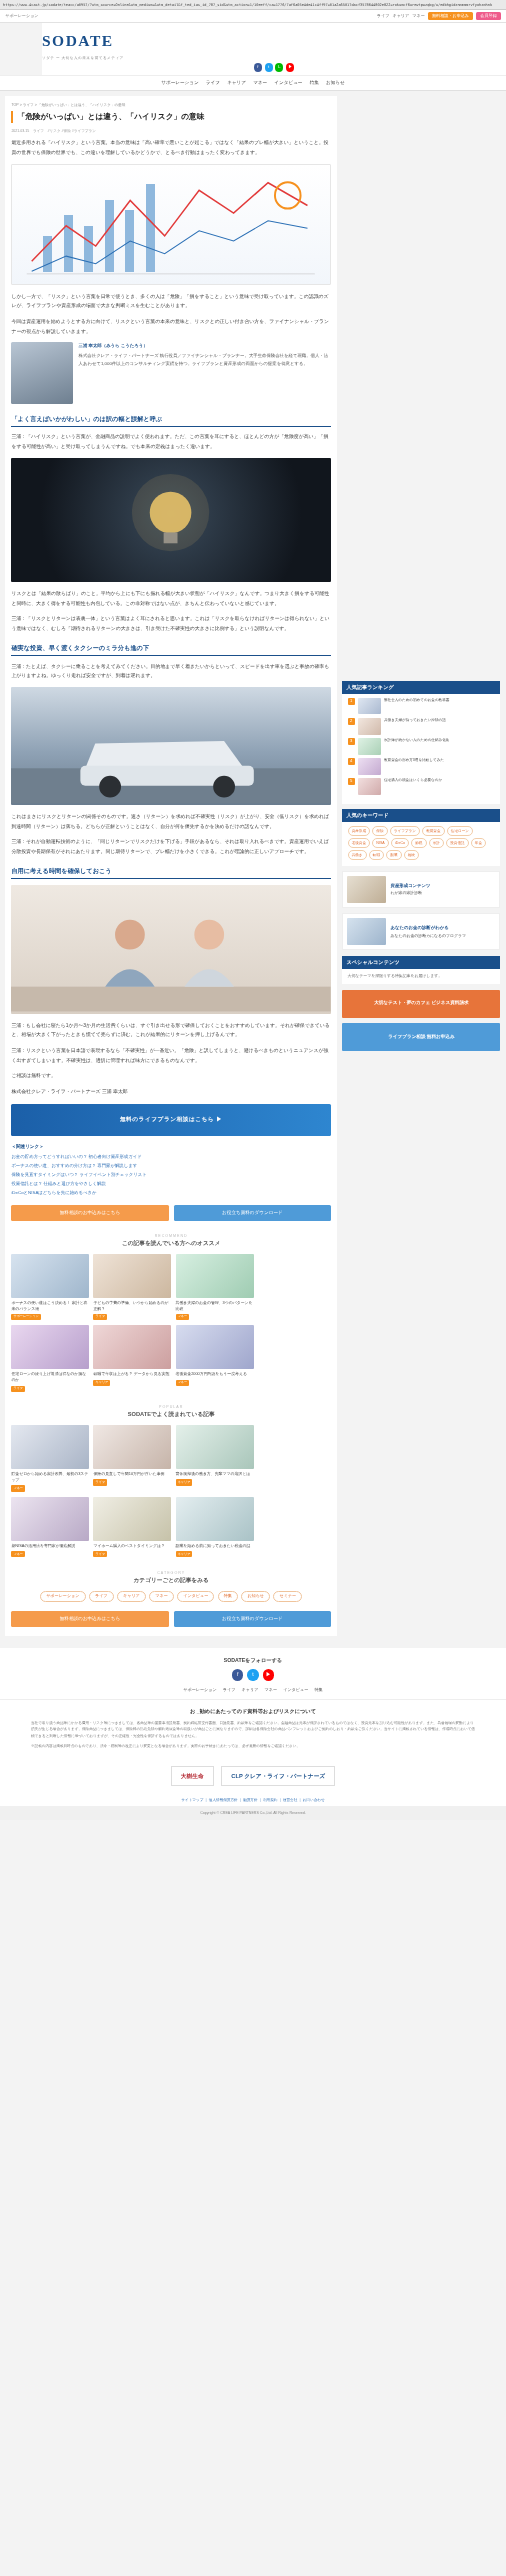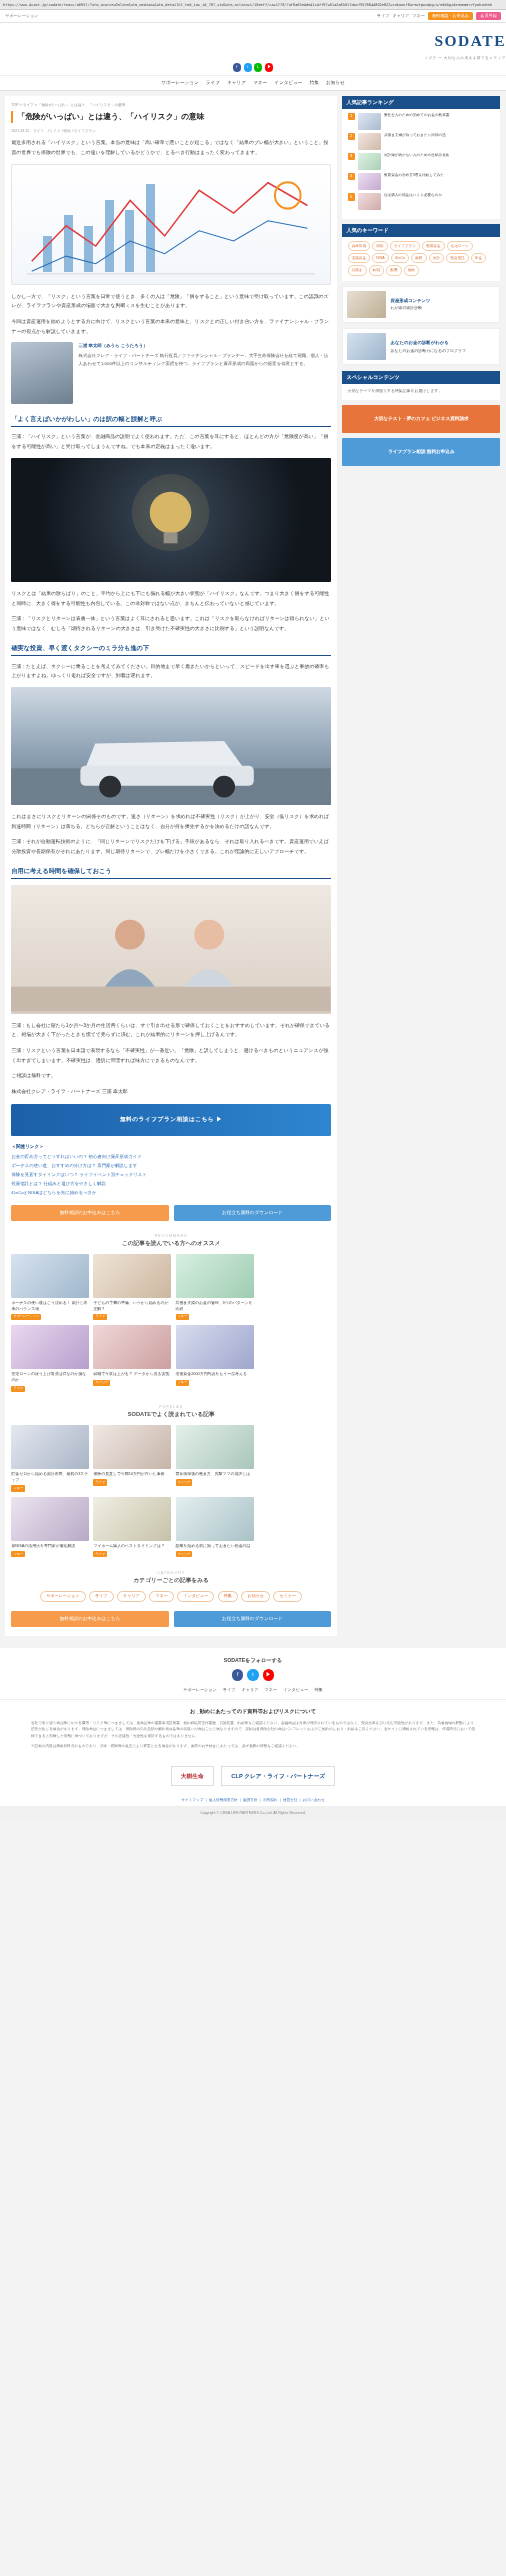--- a/index.html
+++ b/index.html
@@ -34,38 +34,38 @@
   .pill-nav { font-size: 4.1px; color: #666; }
   .btn-orange {
     background: #f6911e; color: #fff; font-size: 4.1px; padding: 1.5px 4.1px;
     border-radius: 1.5px; text-align: center; line-height: 1.2;
   }
   .btn-pink {
     background: #ef5b8b; color: #fff; font-size: 4.1px; padding: 1.5px 4.1px;
     border-radius: 1.5px; text-align: center; line-height: 1.2;
   }
   .brandbar {
-    background: #ffffff; text-align: right; padding: 5.2px 0 3.1px;
+    background: #ffffff; text-align: left; padding: 5.2px 0 3.1px; margin-left: 42px;
   }
   .brand-logo {
     font-size: 15.5px; font-weight: bold; letter-spacing: 1.5px; color: #1a4f8a;
     font-family: "Liberation Serif", serif;
   }
   .brand-sub { font-size: 3.6px; color: #888; letter-spacing: 0.5px; }
   .social-row { display: flex; justify-content: center; gap: 2.6px; margin-top: 2.6px; }
   .social-dot {
     width: 8.2px; height: 8.2px; border-radius: 50%; color: #fff; font-size: 4.1px;
     display: flex; align-items: center; justify-content: center;
   }
   .gnav {
     background: #ffffff; border-top: 0.5px solid #eee; border-bottom: 0.5px solid #e0e0e0;
     display: flex; justify-content: center; gap: 7.2px; padding: 3.1px 0; font-size: 4.6px; color: #444;
   }
   .gnav span { white-space: nowrap; }
-  .layout { display: flex; gap: 5.2px; padding: 5.2px; align-items: flex-start; }
+  .layout { display: flex; gap: 5.2px; padding: 5.2px; align-items: center; }
   .main { width: 332px; background: #fff; padding: 6.2px; }
   .side { width: 158px; display: flex; flex-direction: column; gap: 5.2px; }
   .crumb { font-size: 3.6px; color: #888; margin-bottom: 3.1px; }
   h1.article-title {
     font-size: 7.7px; line-height: 1.5; font-weight: bold; color: #222;
     border-left: 2.1px solid #f6911e; padding-left: 4.1px; margin: 3.1px 0 5.2px;
   }
   .meta-row { font-size: 3.6px; color: #999; margin-bottom: 4.1px; }
   p.body { font-size: 4.9px; line-height: 1.95; margin: 0 0 6.2px; color: #3a3a3a; }
   .figure { width: 100%; margin: 5.2px 0 7.2px; border-radius: 1px; overflow: hidden; }

